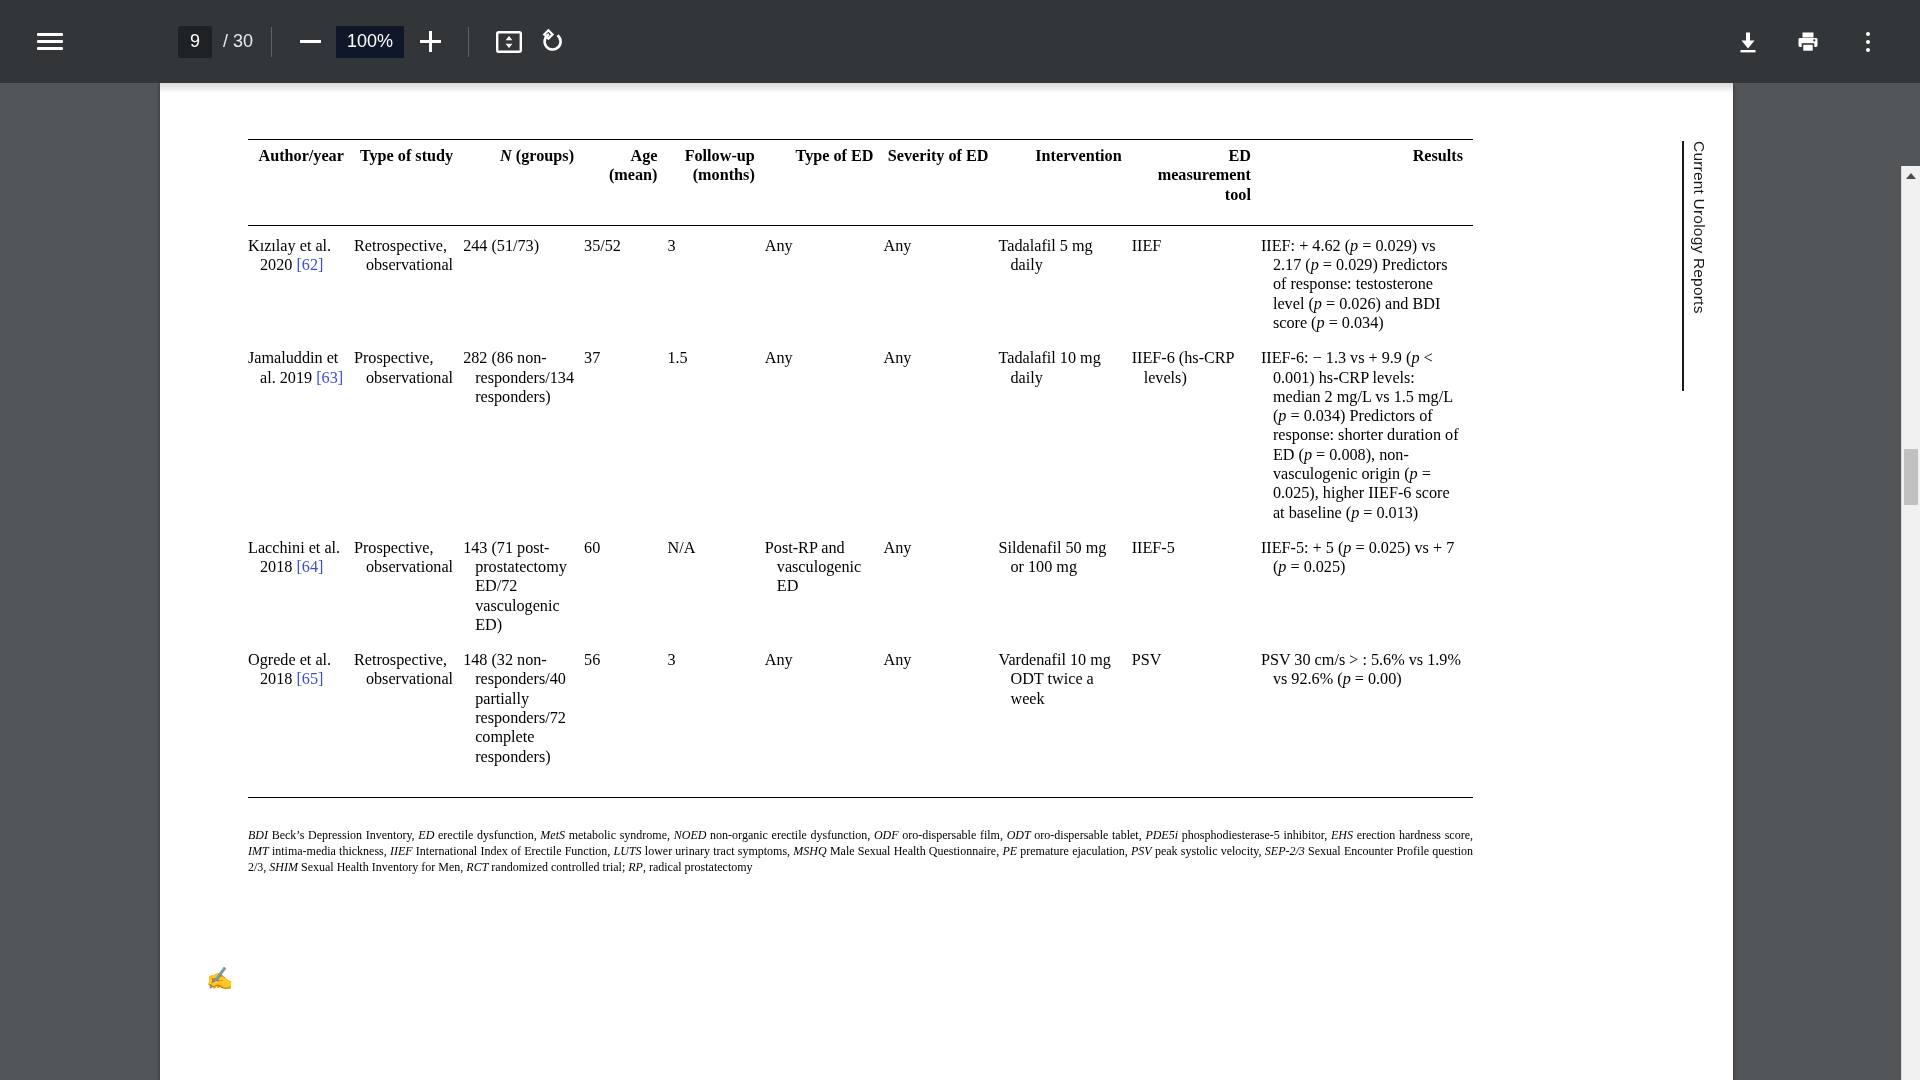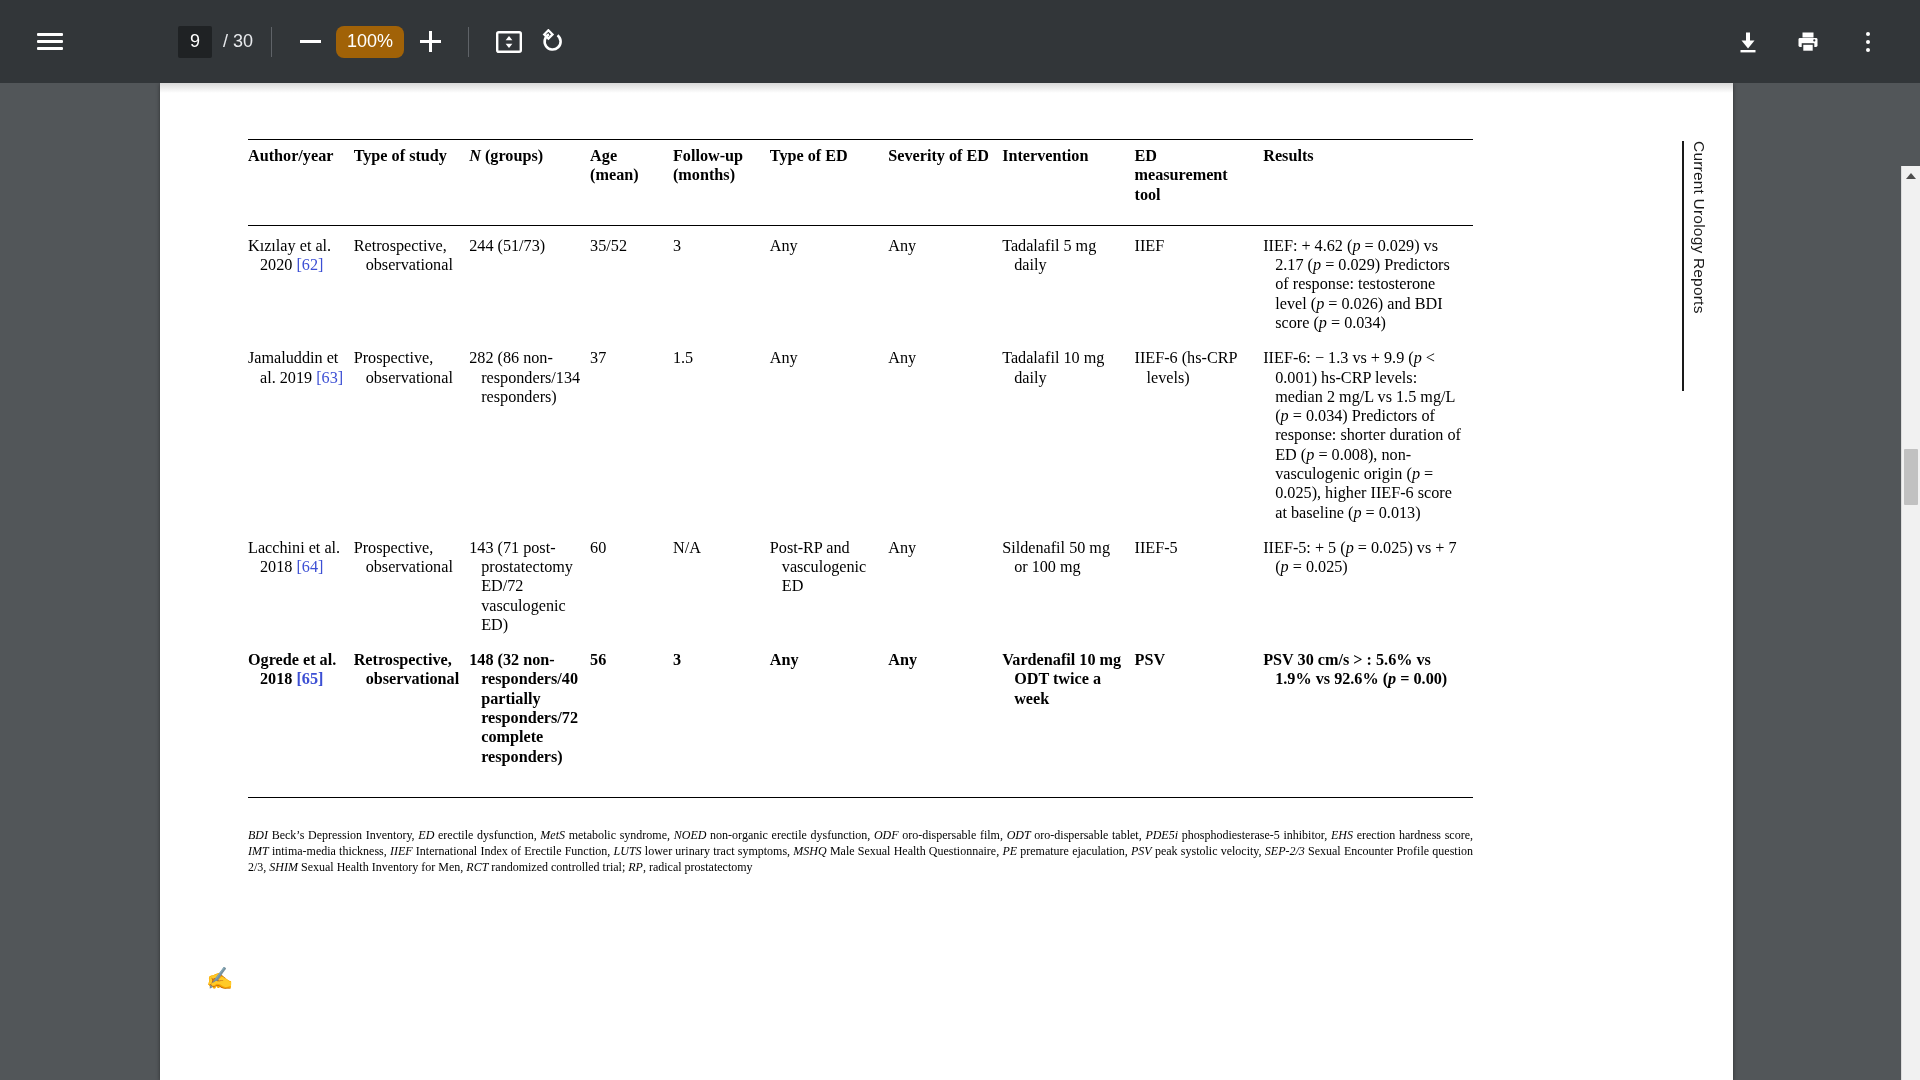--- a/index.html
+++ b/index.html
@@ -70,25 +70,25 @@
     user-select: none;
   }
   #zoom-minus-glyph { display:block; width:21px; height:3px; background:#ffffff; }
   #zoom-plus-glyph { position: relative; width: 21px; height: 21px; }
   #zoom-plus-glyph::before, #zoom-plus-glyph::after {
     content: ""; position: absolute; background: #ffffff;
   }
   #zoom-plus-glyph::before { left: 0; top: 9px; width: 21px; height: 3px; }
   #zoom-plus-glyph::after { top: 0; left: 9px; width: 3px; height: 21px; }
   .zoom-box {
-    background: #a16207; color: #ffffff;
+    background: #0f172a; color: #ffffff;
     font-size: 18px;
     height: 32px; padding: 0 11px;
     display: flex; align-items: center; justify-content: center;
-    border-radius: 8px; margin: 0 6px;
+    border-radius: 0; margin: 0 6px;
     cursor: text;
   }
   #right-controls {
     margin-left: auto; display: flex; align-items: center;
     padding-right: 30px;
   }
   #right-controls .tb-icon-btn { margin-left: 16px; }
   .dots-icon { display: flex; flex-direction: column; align-items: center; }
   .dots-icon i {
     width: 4px; height: 4px; background: #ffffff;
@@ -154,37 +154,37 @@
   }
   #table-caption .cap-cont { font-size: 16px; }
 
   table.data {
     width: 1225px;
     border-collapse: collapse;
     font-size: 16.2px;
     line-height: 1.19;
   }
   table.data thead th {
-    text-align: left;
+    text-align: right;
     vertical-align: top;
     font-weight: 700;
     padding: 7px 10px 20px 0;
     border-top: 1.6px solid #000;
     border-bottom: 1.6px solid #000;
     white-space: normal;
   }
   table.data thead th em { font-style: italic; font-weight: 700; }
   table.data tbody td {
     vertical-align: top;
     padding: 8px 10px 8px 0;
     text-indent: -12px;
     padding-left: 12px;
   }
   table.data tbody tr.first-row td { padding-top: 11px; }
-  table.data tbody tr:last-child td { padding-bottom: 30px; font-weight: bold; }
+  table.data tbody tr:last-child td { padding-bottom: 30px; }
   .ref-link { color: #3c4fd4; }
 
   
   col.c0 { width: 107px; }
   col.c1 { width: 100px; }
   col.c2 { width: 100px; }
   col.c3 { width: 86px; }
   col.c4 { width: 100px; }
   col.c5 { width: 120px; }
   col.c6 { width: 120px; }

